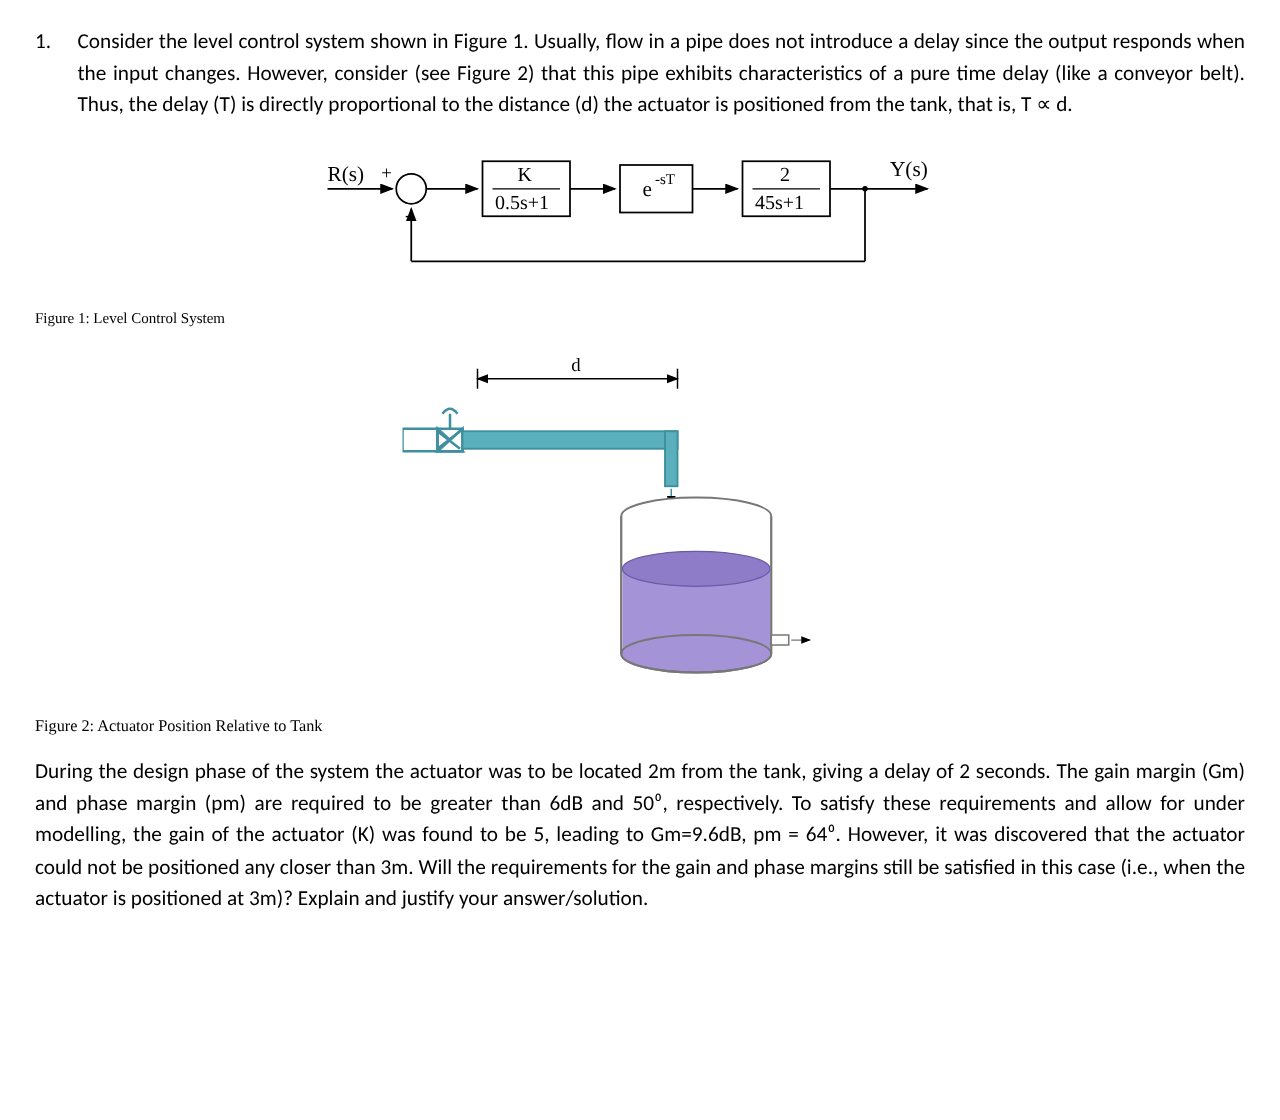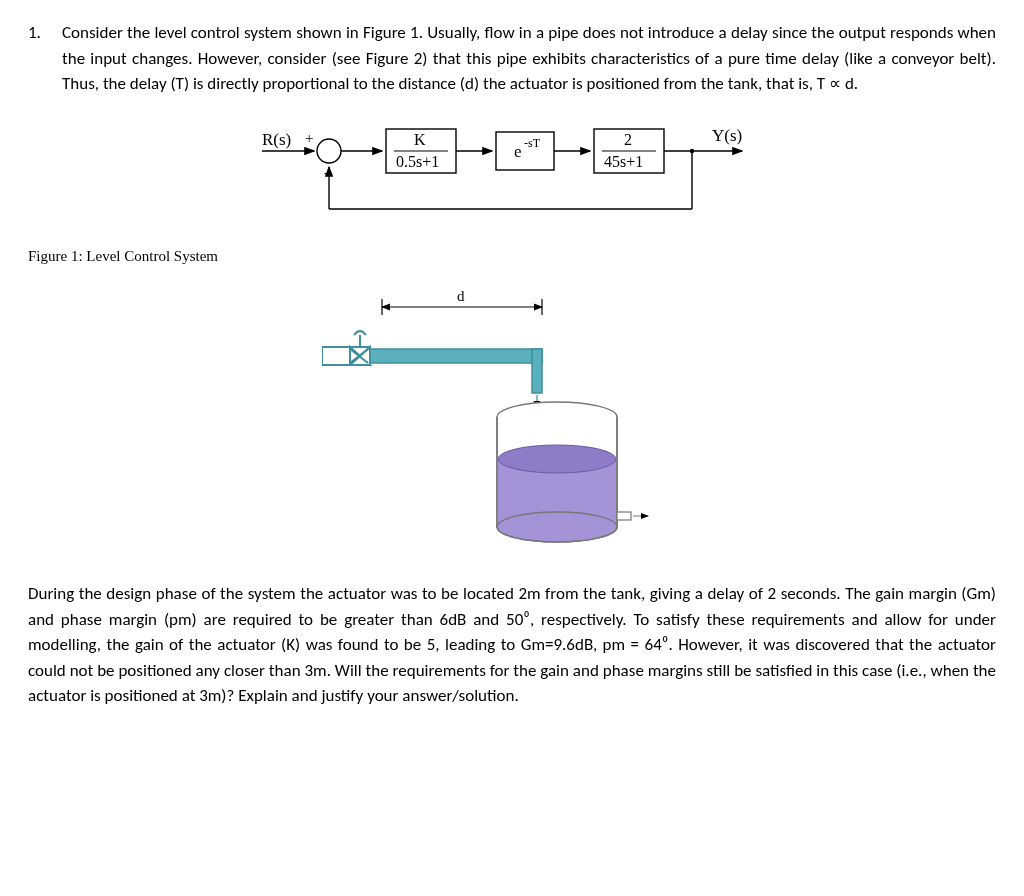--- a/index.html
+++ b/index.html
@@ -22,21 +22,21 @@
   .qnum {
     flex-shrink: 0;
     width: 20px;
   }
   .figwrap {
     text-align: left;
     margin: 20px 0 10px 0;
   }
   .figcap {
     font-family: "Times New Roman", serif;
-    font-size: 15px;
+    font-size: 12px;
     margin-top: 8px;
   }
   .figcap2 {
     font-family: "Times New Roman", serif;
     font-size: 13px;
     margin-top: 8px;
   }
   svg { display: block; margin: 0 auto; }
   .serif { font-family: "Times New Roman", serif; }
 </style>
@@ -144,15 +144,16 @@
       <ellipse cx="235" cy="172" rx="59" ry="14" fill="#8f7cc9" stroke="#6b5aa5" stroke-width="1"></ellipse>
 
       <line x1="175" y1="130" x2="175" y2="240" stroke="#777" stroke-width="1.5"></line>
       <line x1="295" y1="130" x2="295" y2="240" stroke="#777" stroke-width="1.5"></line>
       <ellipse cx="235" cy="240" rx="60" ry="15" fill="none" stroke="#777" stroke-width="1.5"></ellipse>
 
       <rect x="295" y="225" width="14" height="8" fill="#fff" stroke="#777" stroke-width="1.2"></rect>
       <line x1="311" y1="229" x2="326" y2="229" stroke="#777" stroke-width="1" marker-end="url(#ah2)"></line>
     </g>
   </svg>
+  <div class="figcap2">Figure 2: Actuator Position Relative to Tank</div>
 </div>
 
 <div style="margin-top:14px;">During the design phase of the system the actuator was to be located 2m from the tank, giving a delay of 2 seconds. The gain margin (Gm) and phase margin (pm) are required to be greater than 6dB and 50⁰, respectively. To satisfy these requirements and allow for under modelling, the gain of the actuator (K) was found to be 5, leading to Gm=9.6dB, pm = 64⁰. However, it was discovered that the actuator could not be positioned any closer than 3m. Will the requirements for the gain and phase margins still be satisfied in this case (i.e., when the actuator is positioned at 3m)? Explain and justify your answer/solution.</div>
 
 </body></html>

